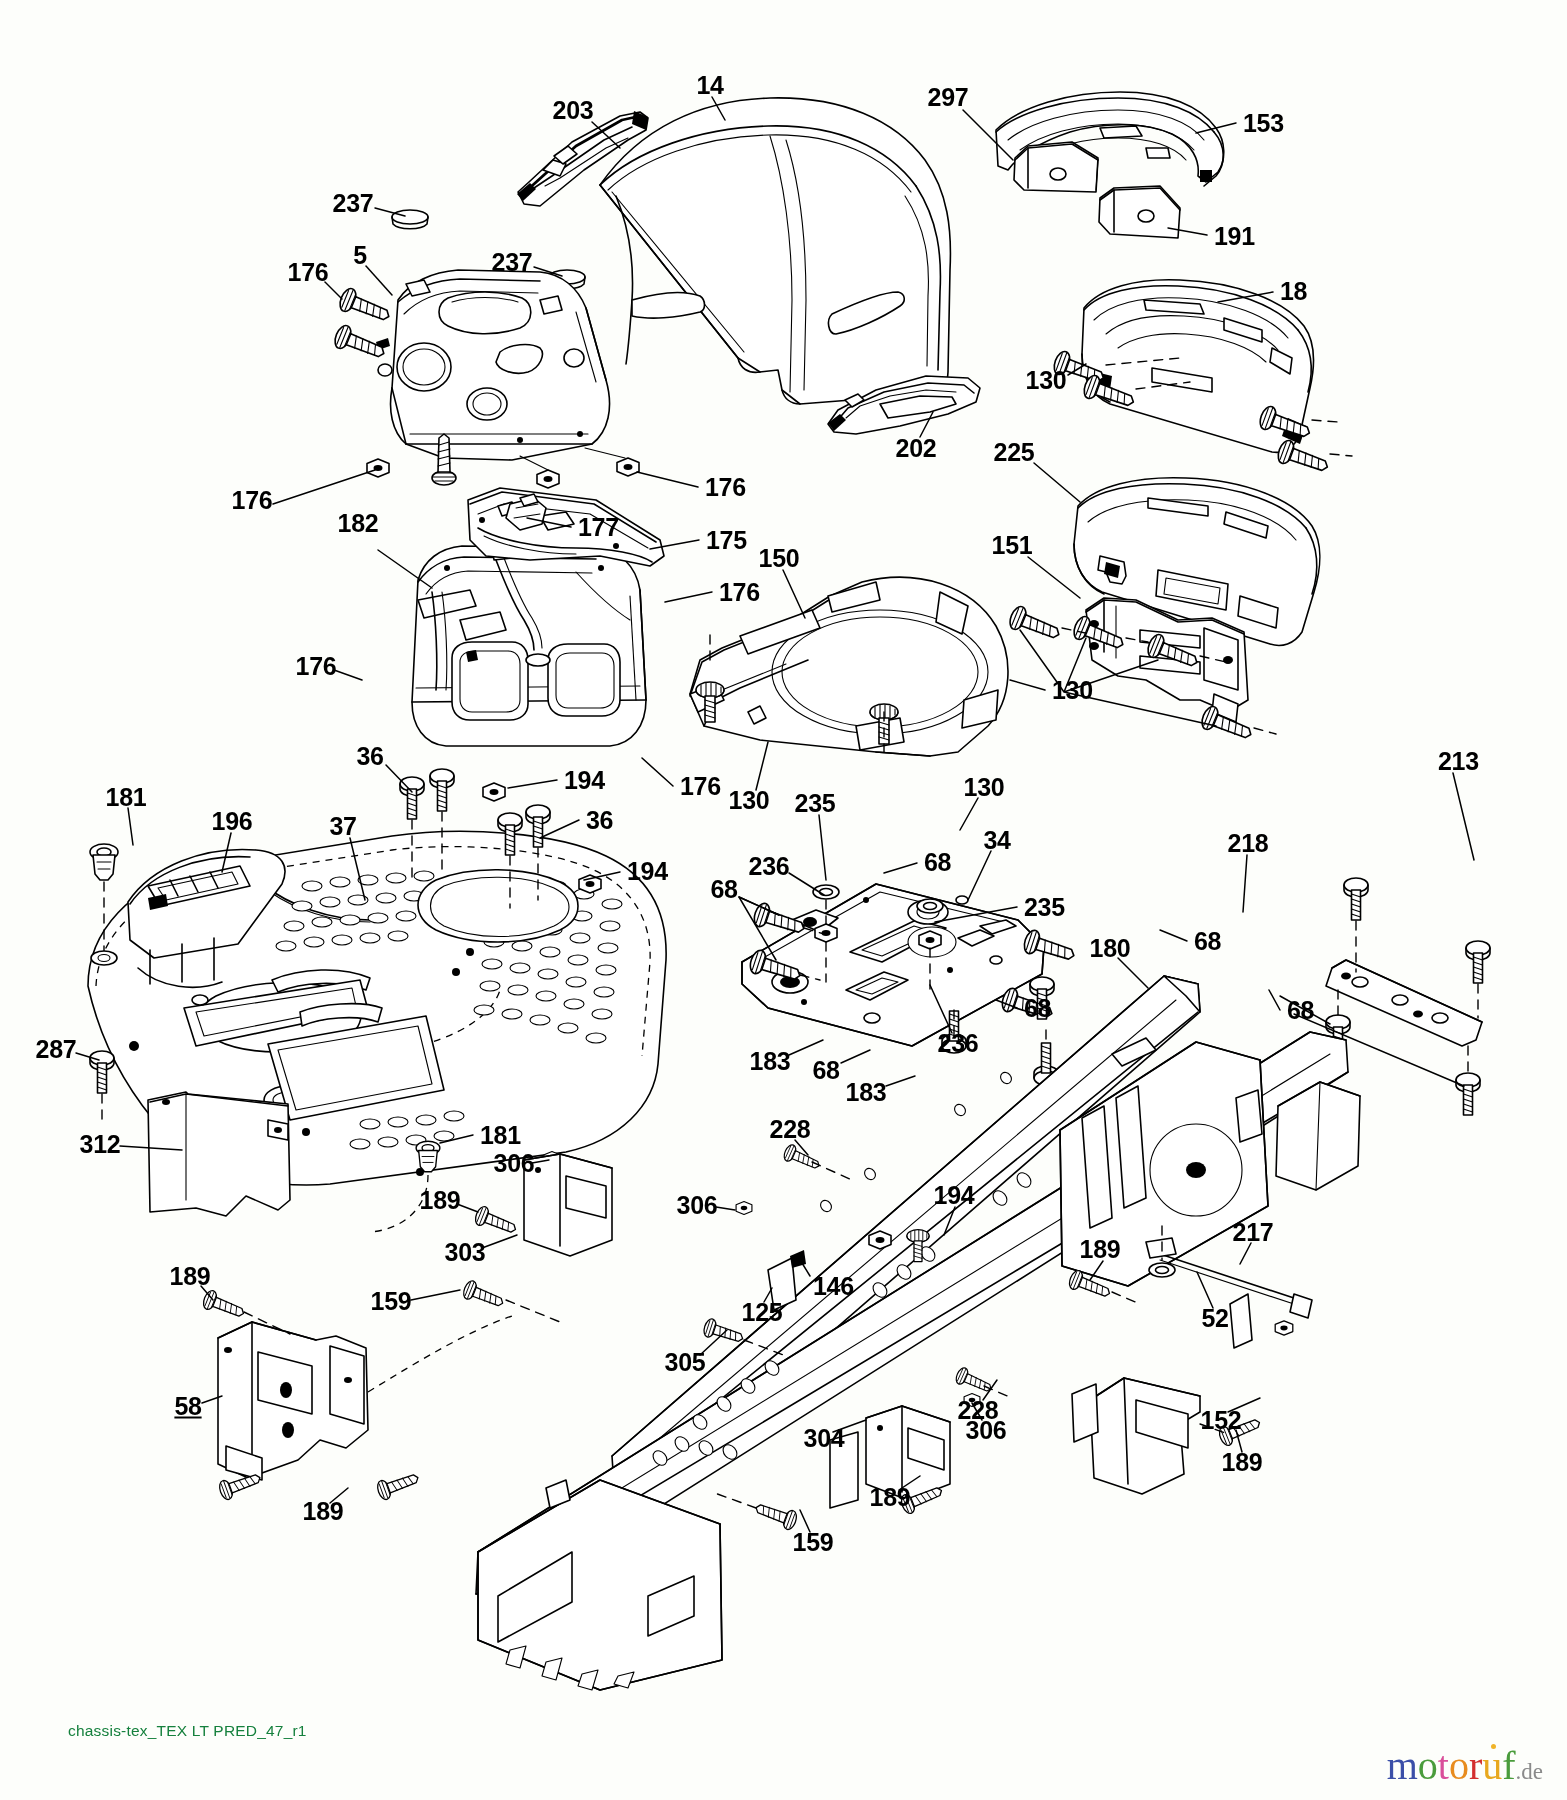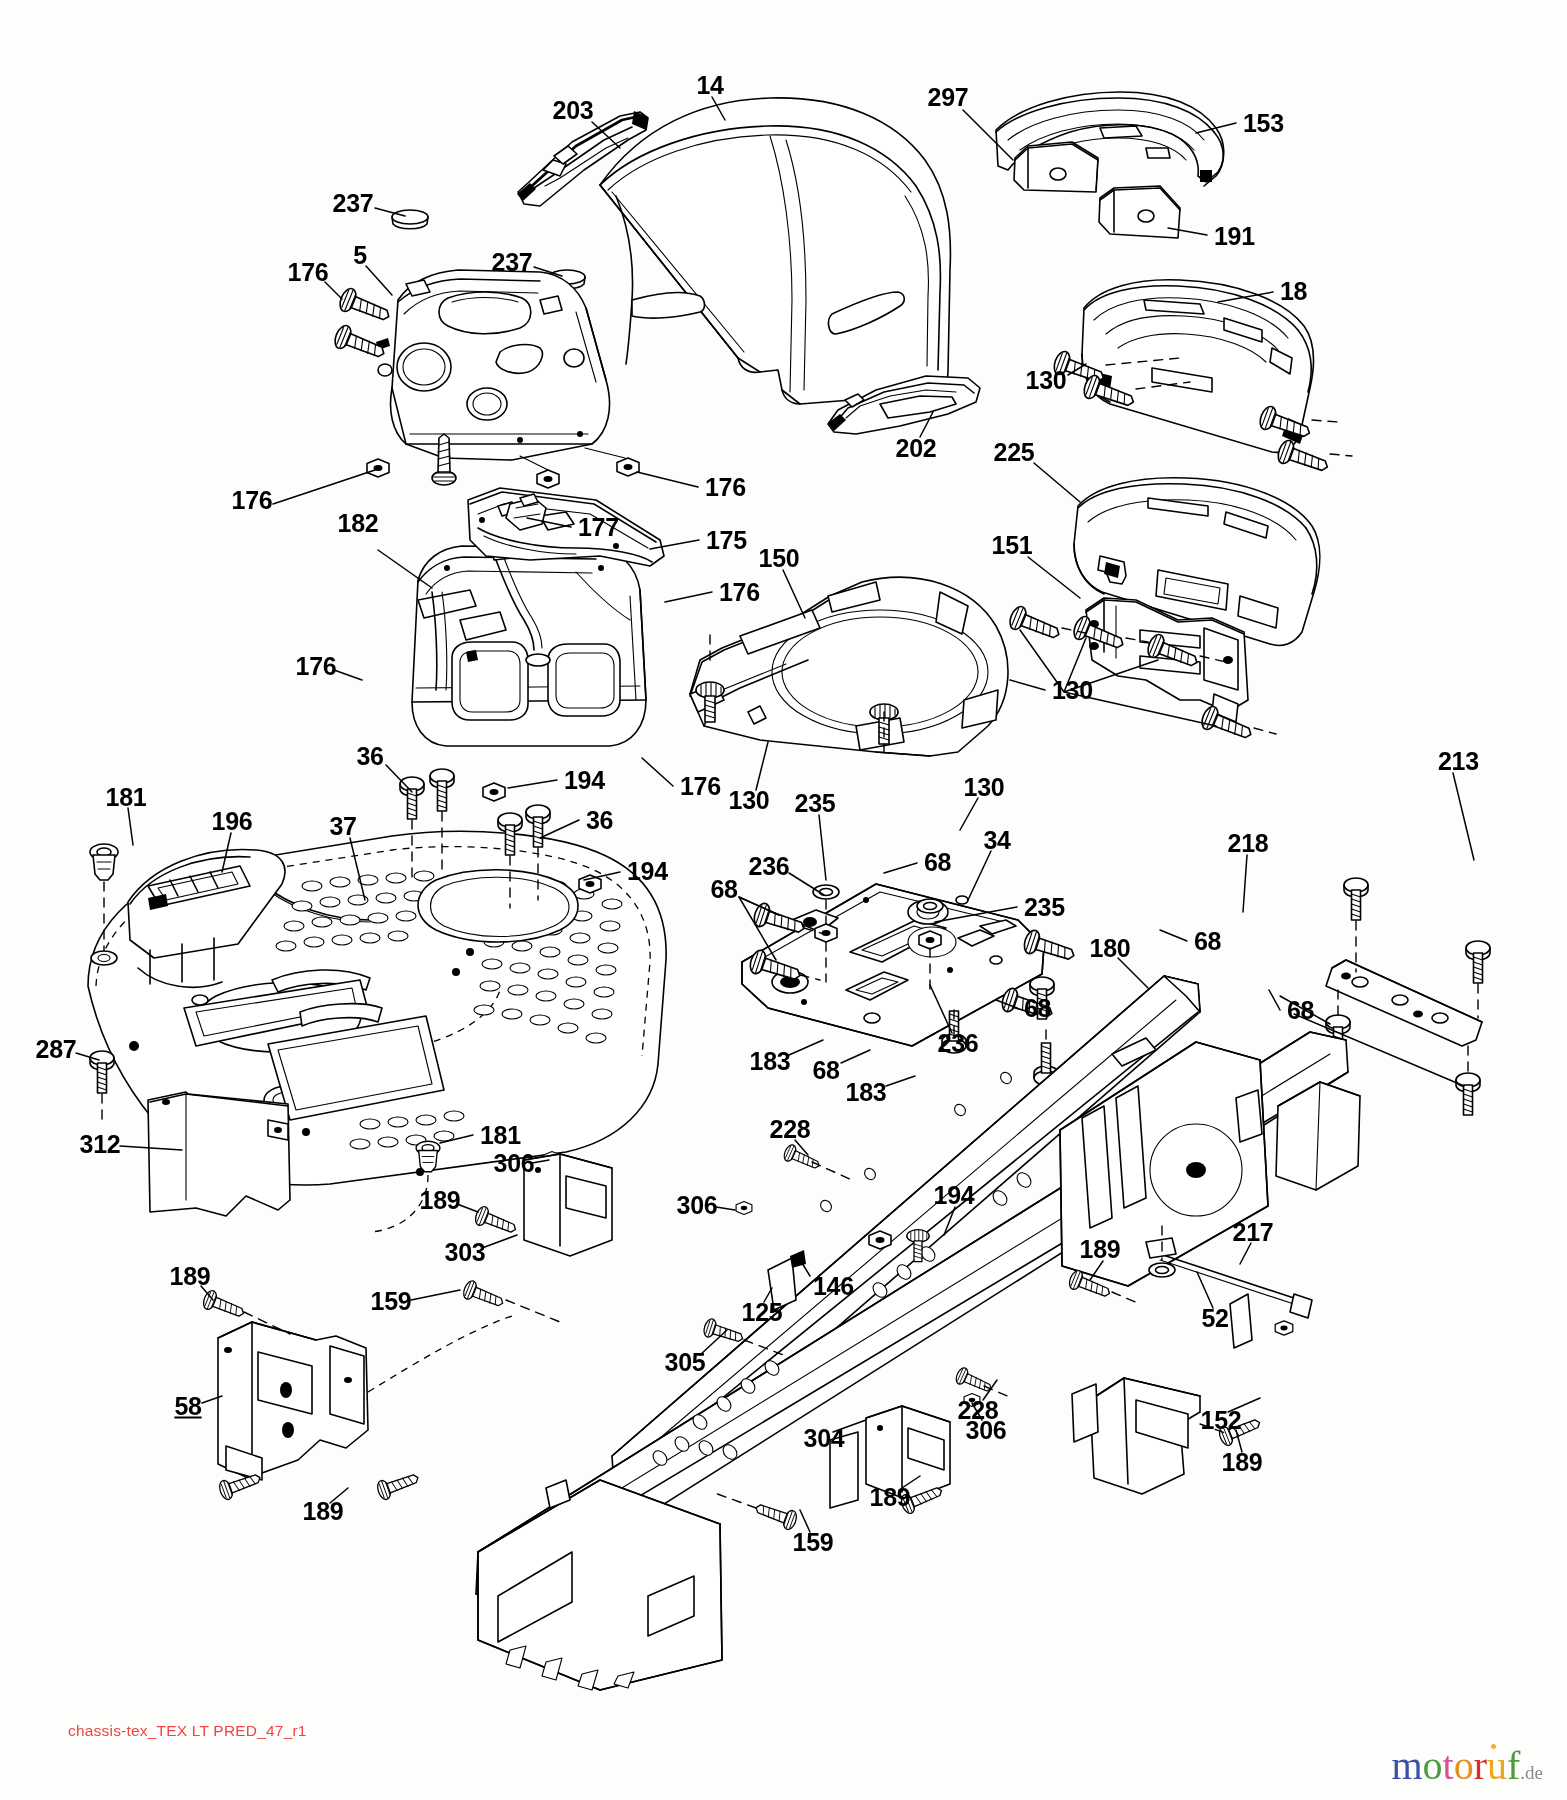--- a/index.html
+++ b/index.html
@@ -40,37 +40,37 @@
   .callout.anchor-mid {
     transform: translate(-50%, -50%);
   }
   #caption {
     position: absolute;
     left: 68px;
     top: 1722px;
     font-family: "Liberation Sans", sans-serif;
     font-size: 15.5px;
     font-weight: normal;
-    color: #ef4444;
+    color: #15803d;
     white-space: nowrap;
     letter-spacing: 0.2px;
   }
   #watermark {
     position: absolute;
     right: 24px;
     bottom: 14px;
     font-family: "Liberation Serif", serif;
     font-size: 40px;
     line-height: 1;
     white-space: nowrap;
     user-select: none;
   }
   #watermark .wm-l { display: inline; }
   #watermark .wm-suffix {
-    font-size: 19px;
+    font-size: 23px;
     color: #8a8a8a;
     vertical-align: baseline;
   }
   #watermark .wm-dot {
     position: absolute;
     right: 47px;
     top: -2px;
     width: 5px;
     height: 5px;
     border-radius: 50%;

